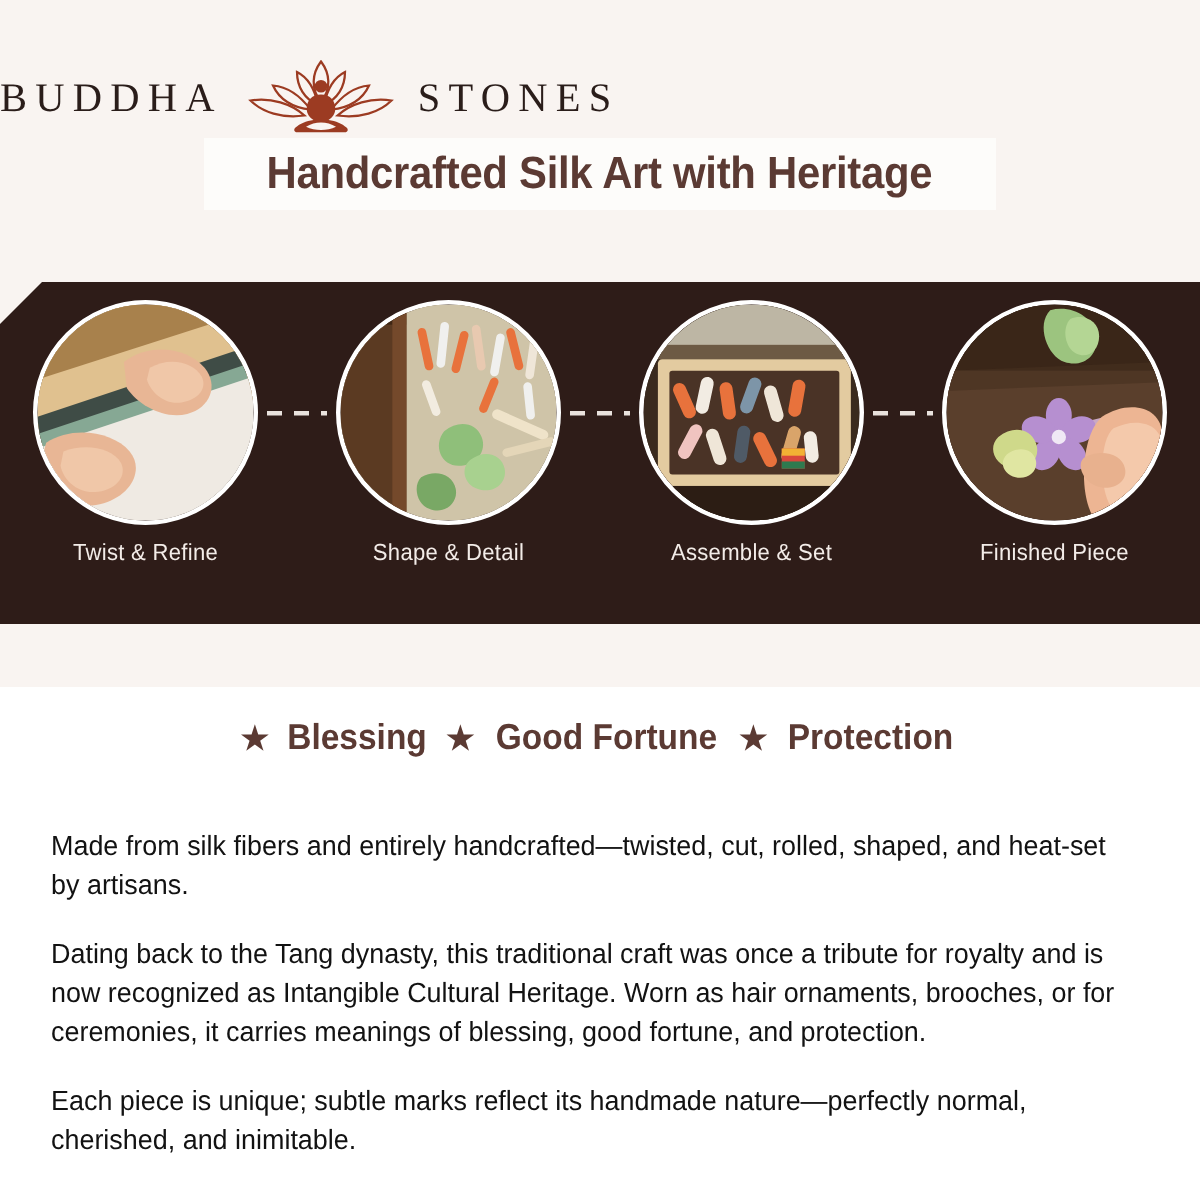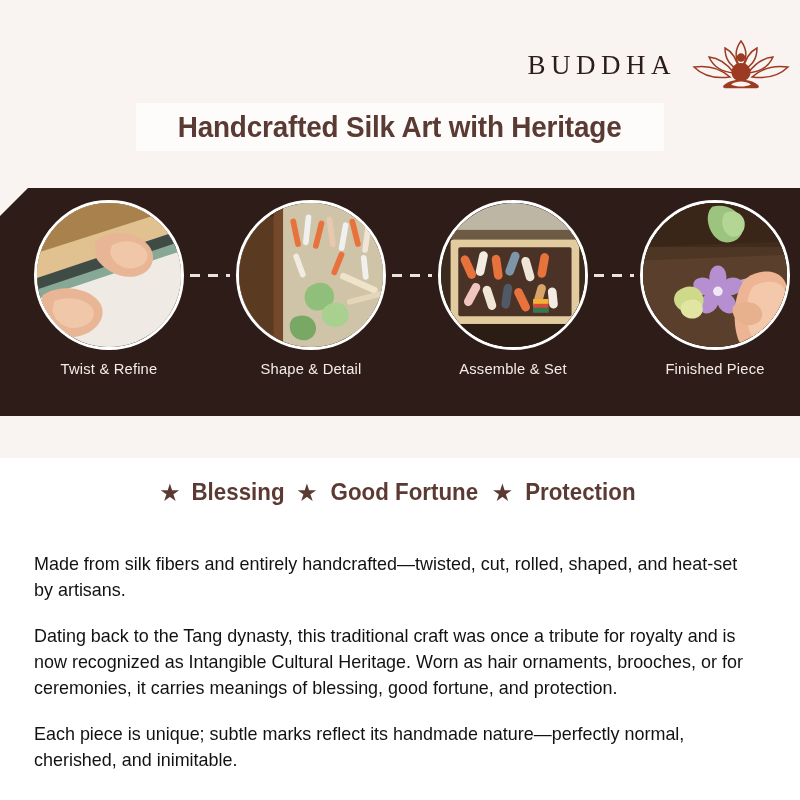--- a/index.html
+++ b/index.html
@@ -21,49 +21,49 @@
     clip-path:polygon(0 0, 746px 0, 800px 54px, 800px 760px, 752px 800px, 52px 800px, 0 748px);
   }
 
   
   .header{
     position:absolute;left:0;top:0;width:800px;height:188px;
     background:#f9f4f1;
   }
   .logo-row{
     position:absolute;left:0;top:36px;width:800px;height:58px;
-    display:flex;align-items:center;justify-content:flex-end;gap:6px;
+    display:flex;align-items:center;justify-content:flex-start;gap:6px;
   }
   .wordmark{
     font-family:"Liberation Serif", serif;
     font-size:27px;letter-spacing:5.5px;color:#2a1d1a;font-weight:400;
     line-height:1;
   }
   .lotus{width:118px;height:60px;display:block;}
 
   .title-band{
-    position:absolute;left:136px;top:103px;width:528px;height:48px;
+    position:absolute;left:136px;top:92px;width:528px;height:48px;
     background:#fdfcfa;
     display:flex;align-items:center;justify-content:center;
   }
   .title-txt{
     font-family:"Liberation Sans Narrow","Liberation Sans", sans-serif;
     font-weight:700;font-size:30px;color:#5b3a33;
     letter-spacing:-0.2px;white-space:nowrap;
     transform:scaleX(0.93);transform-origin:center;
   }
 
   
   .band{
     position:absolute;left:0;top:188px;width:800px;height:228px;
     background:#2e1c18;
     clip-path:polygon(28px 0, 800px 0, 800px 228px, 0 228px, 0 28px);
   }
   .band-inner{
-    position:absolute;left:12px;top:0;width:669px;height:228px;
+    position:absolute;left:0;top:0;width:669px;height:228px;
   }
   .steps{
     position:absolute;left:22px;top:12px;width:756px;height:150px;
     display:flex;align-items:center;justify-content:space-between;
   }
   .step{position:relative;width:150px;height:150px;flex:0 0 auto;}
   .circ{
     position:absolute;left:0;top:0;width:150px;height:150px;border-radius:50%;
     border:3px solid #ffffff;box-sizing:border-box;overflow:hidden;
   }
@@ -135,20 +135,21 @@
             <path d="M106 32 C98 40 85 44 70 42 C79 34 92 30 106 32 Z"></path>
           </g>
           <g fill="#9c3b22">
             <circle cx="59" cy="22.5" r="4.2"></circle>
             <path d="M59 28 C53 28 49.5 32 49.5 37.5 C49.5 41 51.5 43.5 54 45 C49 45.5 45 47.5 42 50 C40.5 51.3 41.2 53.2 43 53.2 L75 53.2 C76.8 53.2 77.5 51.3 76 50 C73 47.5 69 45.5 64 45 C66.5 43.5 68.5 41 68.5 37.5 C68.5 32 65 28 59 28 Z"></path>
             <path d="M49 49.5 C52 47.5 55.5 46.6 59 46.6 C62.5 46.6 66 47.5 69 49.5 C66 51 62.5 51.6 59 51.6 C55.5 51.6 52 51 49 49.5 Z" fill="#f9f4f1"></path>
           </g>
         </svg>
       </span>
 
+      <span class="wordmark">STONES</span>
     </div>
 
     <div class="title-band">
       <div class="title-txt">Handcrafted Silk Art with Heritage</div>
     </div>
   </div>
 
   <div class="band">
     <div class="band-inner">
 

